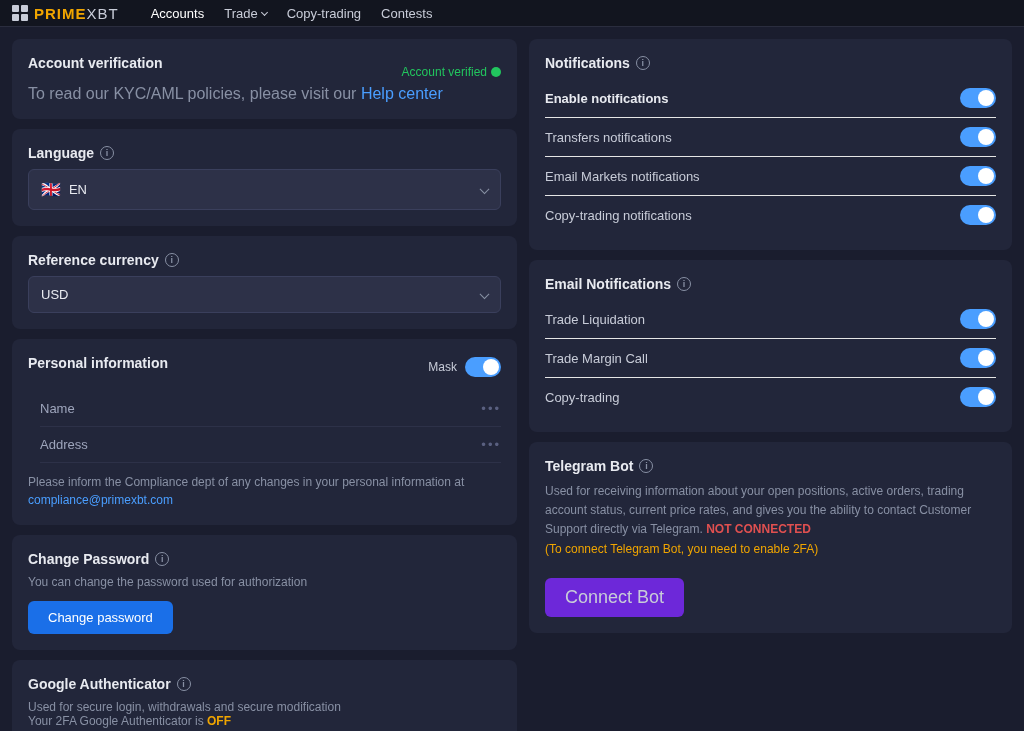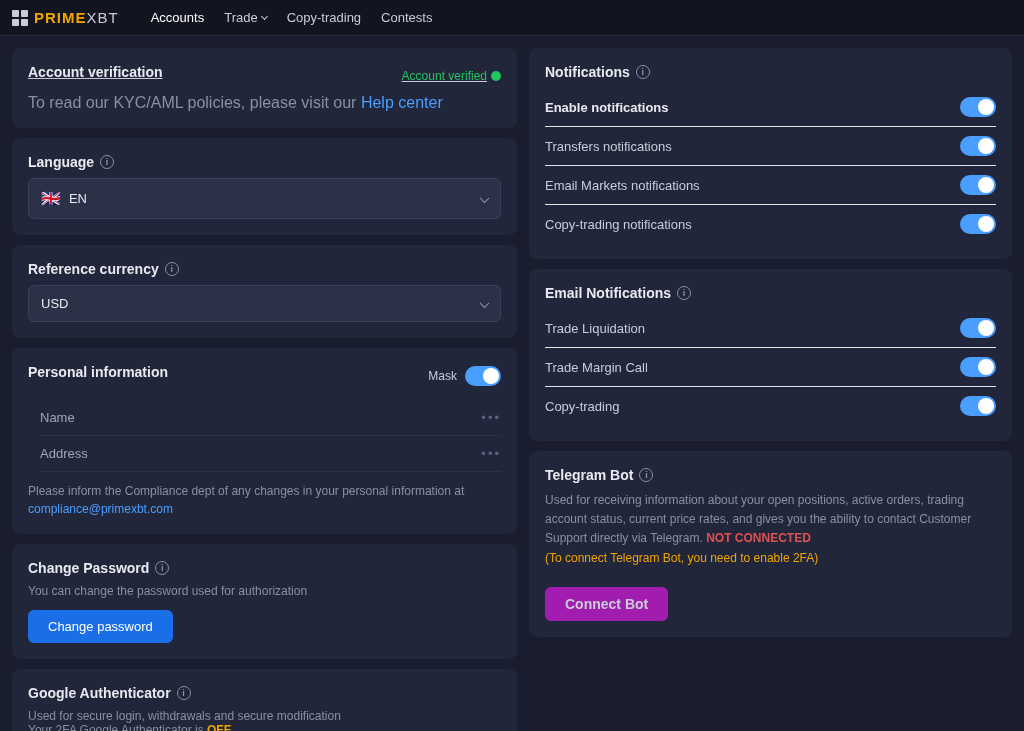--- a/index.html
+++ b/index.html
@@ -8,21 +8,21 @@
       color: #c8ccd8;
       font-family: -apple-system, BlinkMacSystemFont, 'Segoe UI', sans-serif;
       font-size: 13px;
       min-height: 731px;
     }
     
     .navbar {
       background: #12151f;
       display: flex;
       align-items: center;
-      height: 36px;
+      height: 27px;
       padding: 0 12px;
       gap: 24px;
       border-bottom: 1px solid #2a2d3e;
     }
     .logo {
       display: flex;
       align-items: center;
       gap: 6px;
     }
     .logo-text {
@@ -99,23 +99,22 @@
       width: 14px; height: 14px;
       border: 1px solid #8890a4;
       border-radius: 50%;
       font-size: 9px;
       color: #8890a4;
       cursor: pointer;
     }
     
     .account-verified-header {
       display: flex;
-      align-items: center;
+      align-items: flex-end;
       justify-content: space-between;
-      text-decoration: underline;
     }
     .verified-badge {
       color: #22c55e;
       font-size: 12px;
       display: flex;
       align-items: center;
       gap: 4px;
     }
     .verified-dot {
       width: 10px; height: 10px;
@@ -237,28 +236,28 @@
     
     .telegram-desc {
       font-size: 12px;
       color: #8890a4;
       line-height: 1.6;
       margin-bottom: 19px;
     }
     .not-connected { color: #e05050; font-weight: 600; }
     .connect-warn { color: #f0a500; }
     .btn-gray {
-      background: #a21caf;
+      background: #6d28d9;
       color: #c8ccd8;
       border: none;
       border-radius: 6px;
       padding: 9px 20px;
-      font-size: 14px;
-      cursor: pointer;
-      font-weight: 700;
+      font-size: 18px;
+      cursor: pointer;
+      font-weight: 400;
     }
   </style>
 </head>
 <body>
 
 <nav class="navbar">
   <div class="logo">
     <div class="grid-icon">
       <div></div>
         <div></div>

